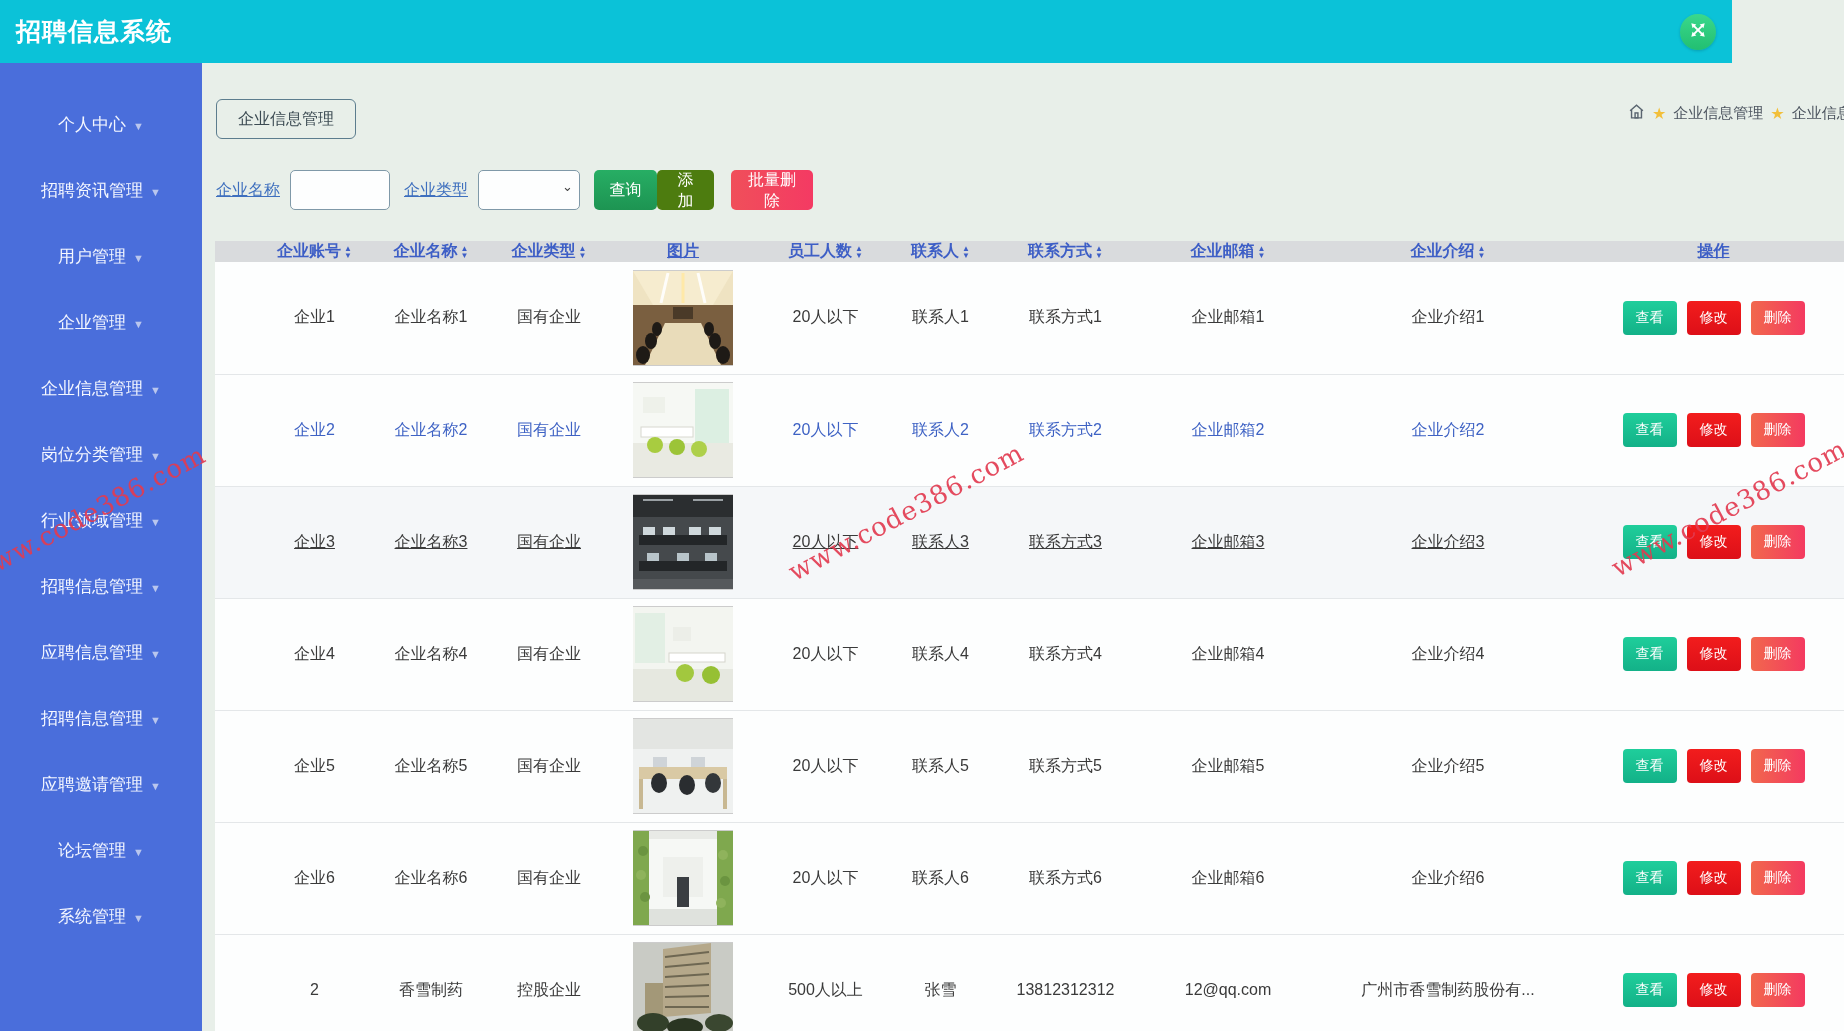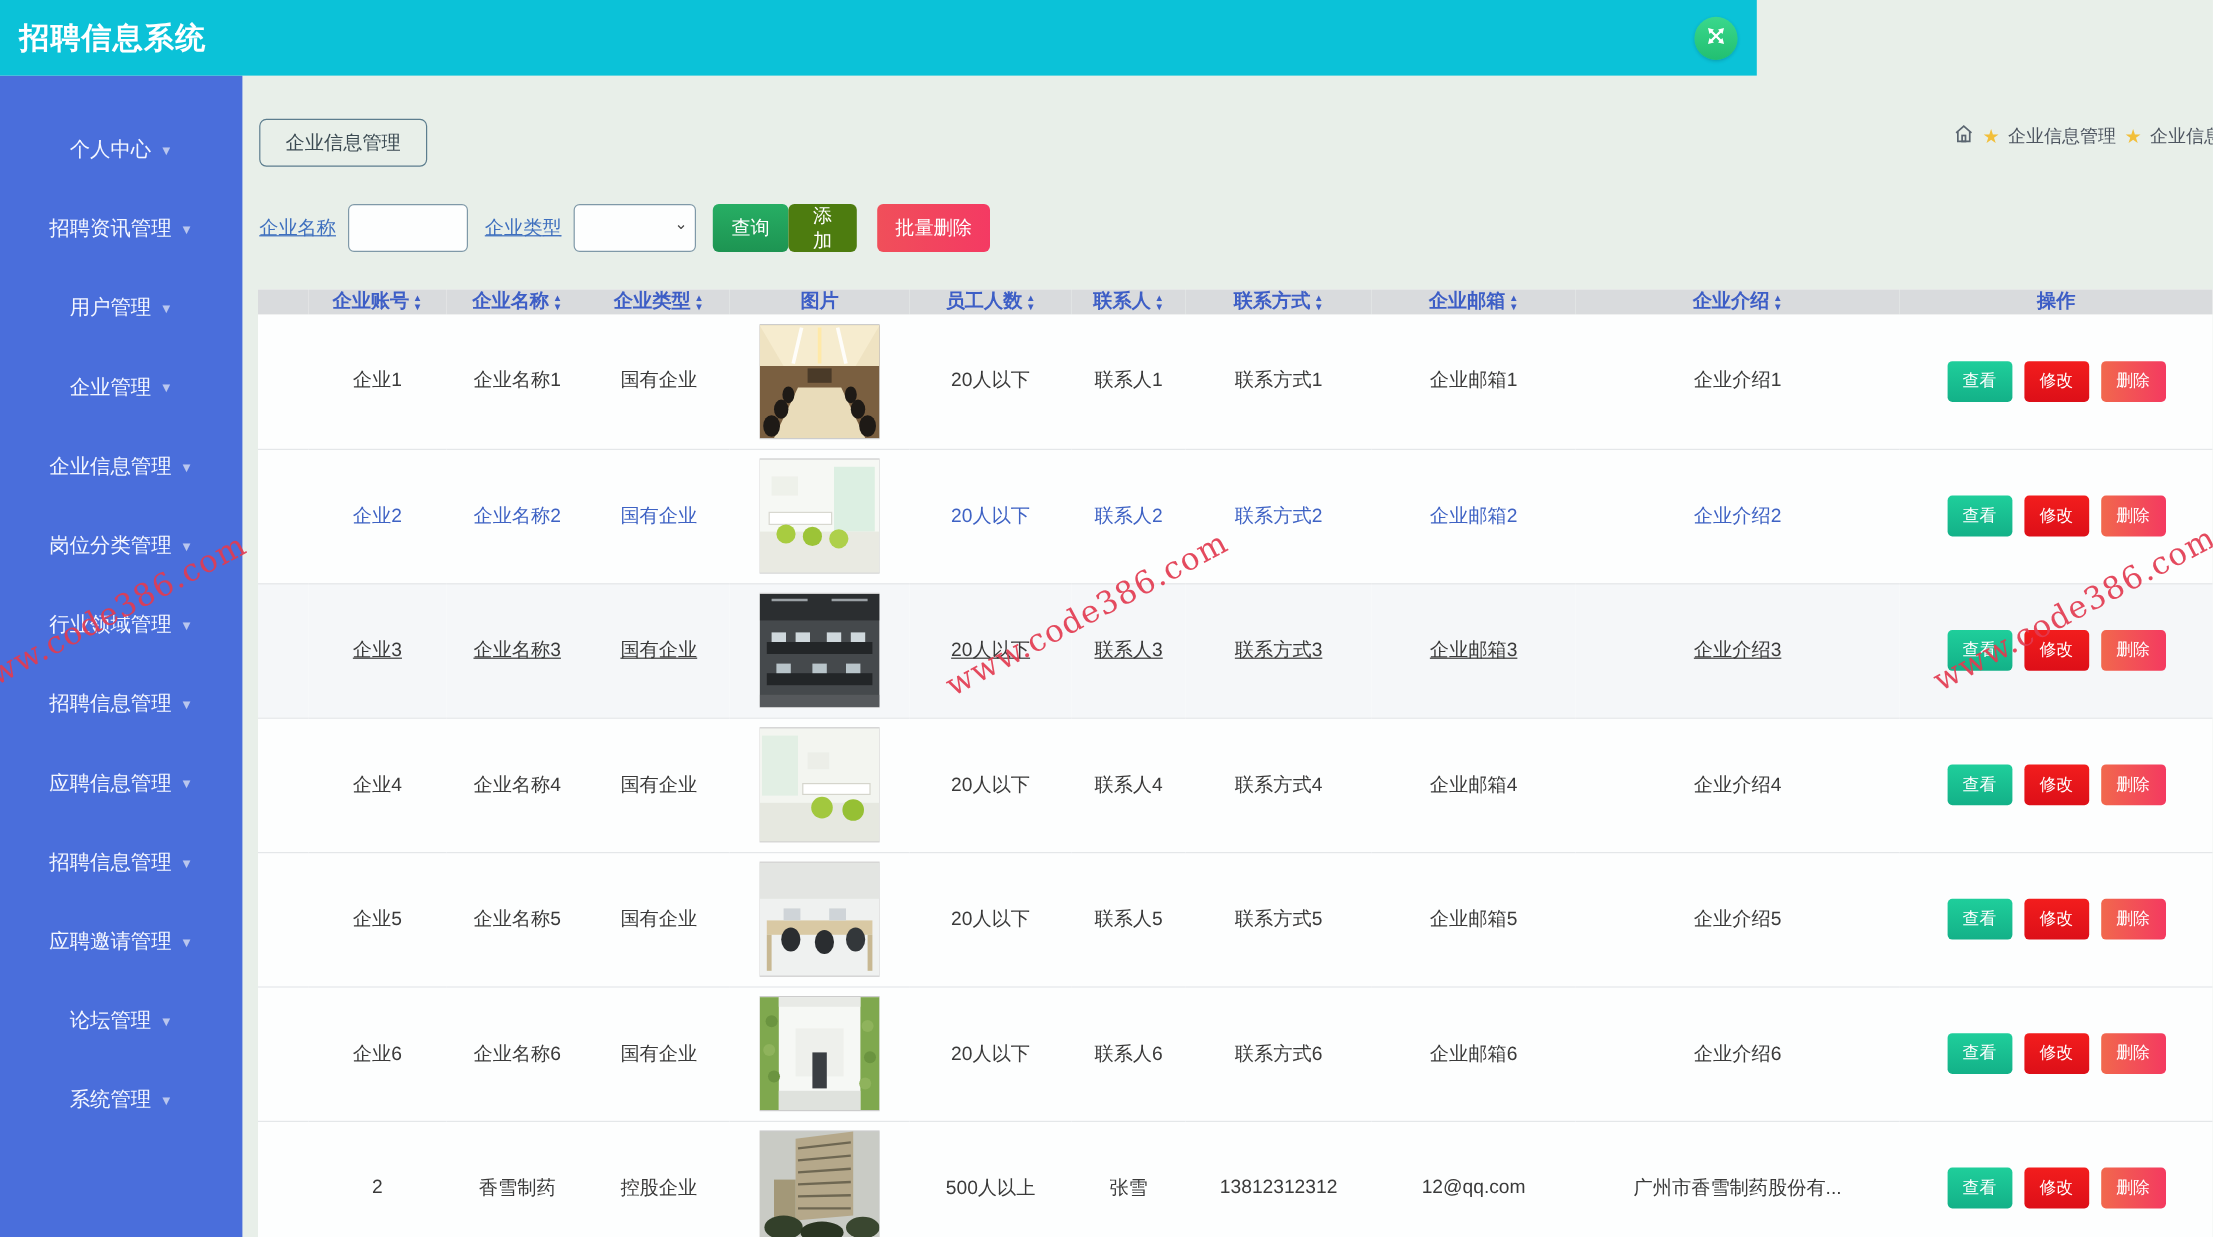--- a/index.html
+++ b/index.html
@@ -1,20 +1,20 @@
 <!DOCTYPE html>
 <html><head>
 <meta charset="utf-8">
 <style>
   * { margin:0; padding:0; box-sizing:border-box; }
   html,body { width:1844px; height:1031px; overflow:hidden;
     font-family:"Liberation Sans","DejaVu Sans",sans-serif; background:#e8efe9; position:relative; }
 
   
-  .topbar { position:absolute; left:0; top:0; width:1464px; height:63px;
+  .topbar { position:absolute; left:0; top:0; width:1732px; height:63px;
     background:#0bc2d8; display:flex; align-items:center; justify-content:space-between;
     padding:4px 16px; z-index:20; }
   .topbar-title { color:#ffffff; font-size:25px; font-weight:600; letter-spacing:1px; }
   .fullscreen-btn { width:36px; height:36px; border-radius:50%; border:none; cursor:pointer;
     background:linear-gradient(180deg,#3ad88c,#22bf71); display:flex; align-items:center;
     justify-content:center; box-shadow:0 1px 3px rgba(0,0,0,.18); }
 
   
   .sidebar { position:absolute; left:0; top:63px; width:202px; height:968px;
     background:#4a6edb; padding-top:28px; z-index:10; }
@@ -41,29 +41,29 @@
   .select-wrap { position:relative; width:102px; height:40px; margin:0 14px 0 10px; }
   .select-wrap select { width:100%; height:100%; appearance:none; -webkit-appearance:none;
     background:#fdfefe; border:1px solid #7f99a8; border-radius:5px; padding:0 22px 0 8px;
     font-size:15px; color:#333; }
   .select-wrap .sel-caret { position:absolute; right:7px; top:9px; font-size:13px; color:#444;
     pointer-events:none; }
   .btn { height:40px; border:none; border-radius:5px; color:#fff; font-size:16px;
     cursor:pointer; padding:0 15px; font-family:inherit; }
   .btn-search { background:linear-gradient(180deg,#27ae64,#1d9452); width:63px; }
   .btn-add { background:#4d7c0f; margin-right:17px; width:57px; }
-  .btn-batch { background:linear-gradient(90deg,#f04f5a,#f43a63); width:94px; }
+  .btn-batch { background:linear-gradient(90deg,#f04f5a,#f43a63); width:82px; }
 
   
   .tablewrap { position:absolute; left:13px; top:178px; right:0; bottom:0; background:#fdfefe;
     overflow:hidden; }
   table { width:100%; border-collapse:collapse; table-layout:fixed; }
   thead th { background:#d9dbdd; height:20px; font-size:16px; font-weight:600; color:#3d5ec6;
     text-align:center; cursor:pointer; }
-  thead th.no-sort { cursor:default; }
+  thead th.no-sort { cursor:default;text-decoration:underline; }
   .sort-ic { display:inline-flex; flex-direction:column; vertical-align:middle; margin-left:3px; }
   .sort-ic span { font-size:8px; line-height:7px; color:#3d5ec6; }
   tbody td { height:112px; text-align:center; vertical-align:middle; font-size:16px;
     color:#3a3a3a; border-bottom:1px solid #e4e7e9; background:transparent; }
   tbody tr.shaded td { background:#f5f7f9;text-decoration:underline; }
   tbody tr.link td { color:#3e62c4; }
   .cb { width:18px; height:18px; background:#d7dade; border-radius:2px; margin:0 auto; cursor:pointer; }
   .cb.head { background:#e8eaec; }
   .thumb { width:100px; height:96px; margin:0 auto; overflow:hidden; background:#ccc; }
   .thumb svg { display:block; width:100px; height:96px; }

